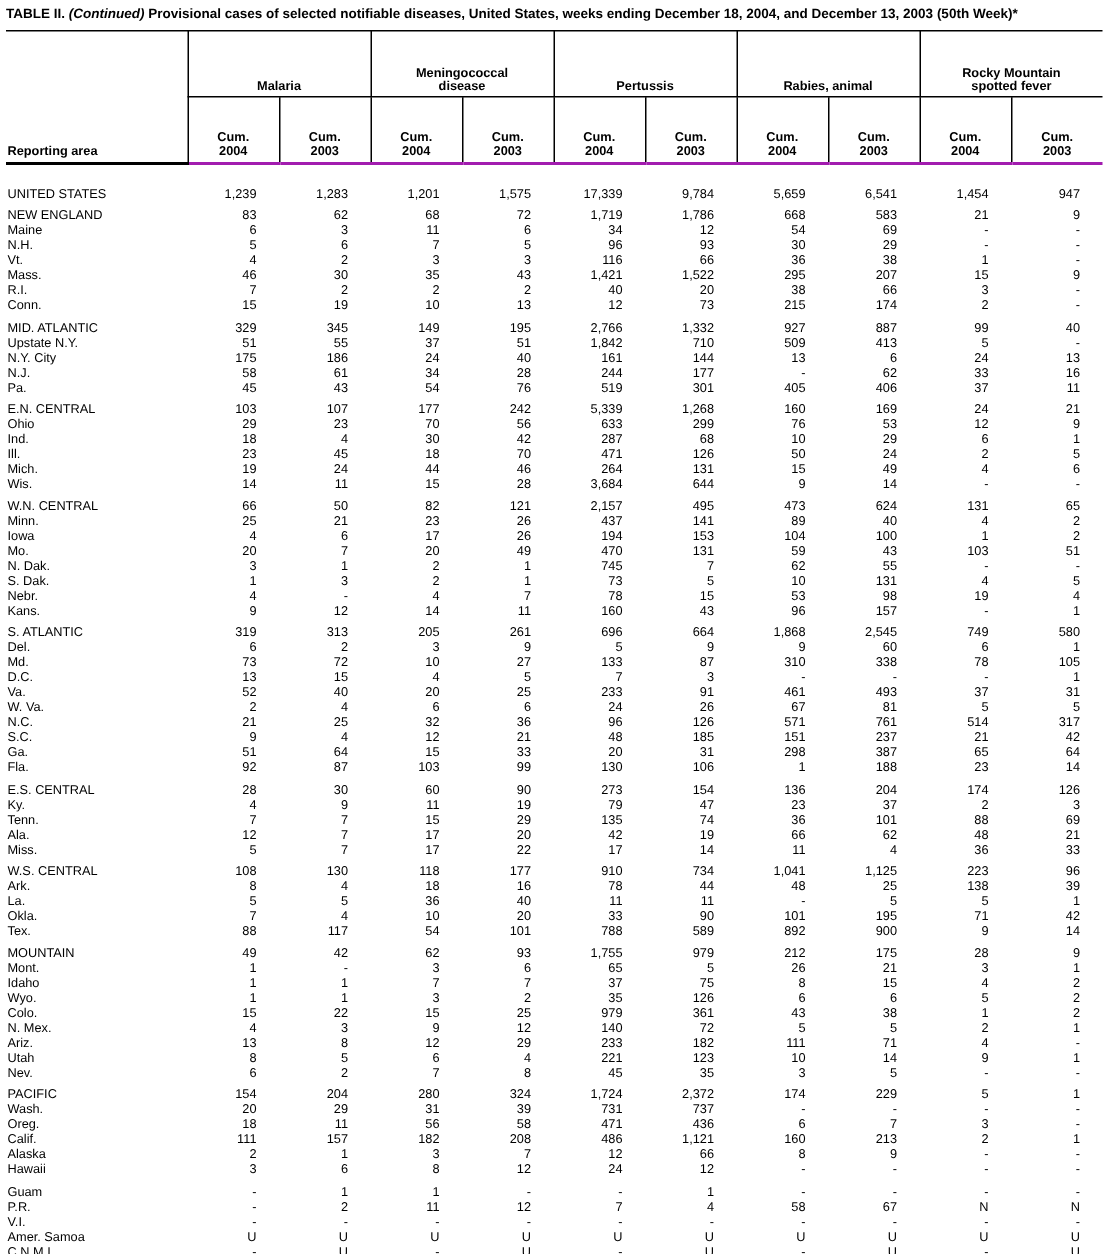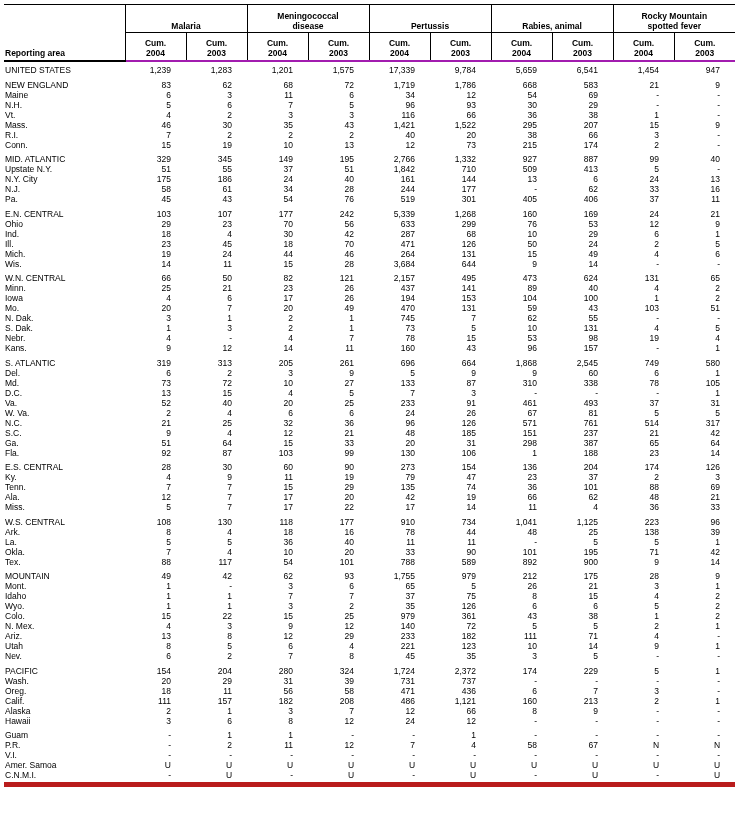--- a/index.html
+++ b/index.html
@@ -3,42 +3,43 @@
 <meta charset="utf-8">
 <style>
   html,body{margin:0;padding:0;background:#fff;color:#000;}
   body{width:737px;height:836px;font-family:"Liberation Sans",sans-serif;-webkit-font-smoothing:antialiased;}
   .page{padding:4px 2px 0 4px;}
   .title{font-size:9px;font-weight:bold;line-height:11.5px;width:729px;margin-bottom:4px;}
   .title .bi{font-style:italic;}
   table.tbl{border-collapse:collapse;table-layout:fixed;width:731px;}
   col.c-area{width:121px;}
   col.c-num{width:61px;}
-  thead th{font-size:8.5px;font-weight:bold;line-height:9.5px;padding:0;vertical-align:bottom;white-space:pre-line;}
+  thead th{font-size:8.5px;font-weight:bold;line-height:9.5px;padding:16px;vertical-align:bottom;white-space:pre-line;}
   th.area-h{text-align:left;border-top:1px solid #000;border-right:1px solid #000;border-bottom:2px solid #000;padding:0 0 2px 1px;margin-left:13px;}
   th.grp{text-align:center;border-top:1px solid #000;border-right:1px solid #000;border-bottom:1px solid #000;height:26px;padding-bottom:1px;}
   th.grp.last{border-right:none;}
   th.sub{text-align:center;border-right:1px solid #000;border-bottom:2px solid #a21caf;height:25px;padding-bottom:2px;}
   th.sub.last{border-right:none;}
   tbody td{font-size:8.5px;line-height:10px;padding:0;overflow:hidden;}
   td.area{text-align:left;padding-left:1px;white-space:nowrap;}
   td.num{text-align:right;padding-right:15px;}
   tr.gap td{height:4.5px;line-height:4.5px;font-size:1px;}
-  tbody tr.first-row td{padding-top:3px;}
+  tbody tr.first-row td{padding-top:14px;}
   tbody tr.last-row td{border-bottom:5px solid #b91c1c;padding-bottom:2px;}
   .footnotes{margin-top:2px;font-size:8.5px;line-height:10.5px;}
   .fn-legend span{display:inline-block;}
   .fn-legend .fn-item1{width:103px;}
   .fn-legend .fn-item2{width:110px;}
 </style>
 </head>
 <body>
 
 <div class="page">
 
+  <div class="title"><span class="b">TABLE II.</span><span class="bi"> (Continued) </span><span class="b">Provisional cases of selected notifiable diseases, United States, weeks ending December 18, 2004, and December 13, 2003 (50th Week)*</span></div>
 
   <table class="tbl">
     <colgroup>
       <col class="c-area">
       <col class="c-num">
         <col class="c-num">
         <col class="c-num">
         <col class="c-num">
         <col class="c-num">
       <col class="c-num">

